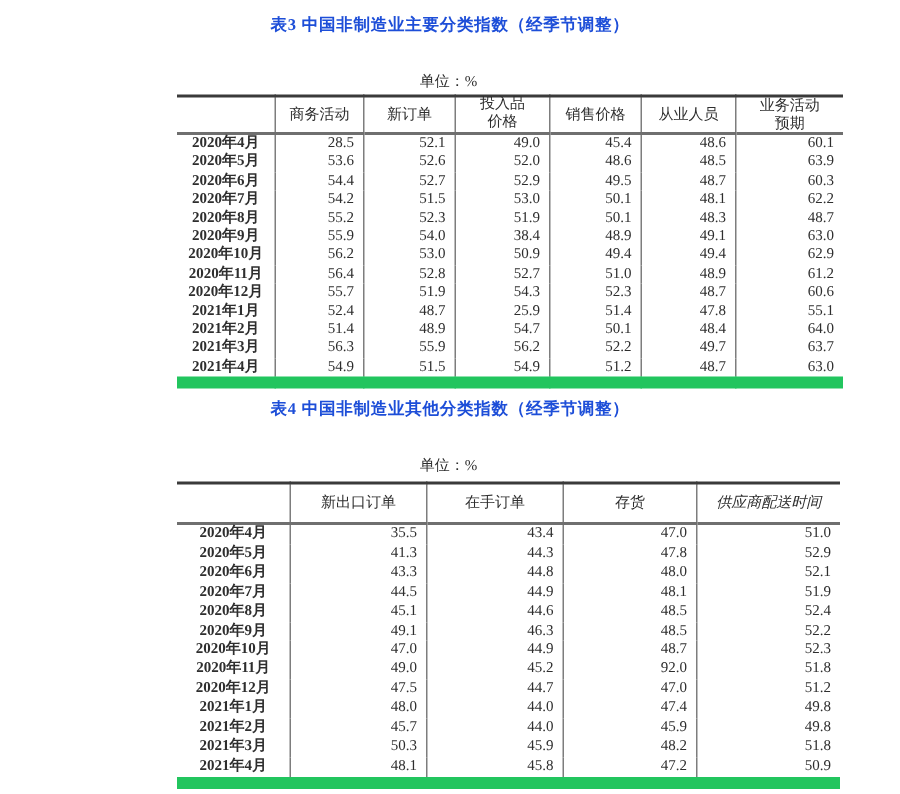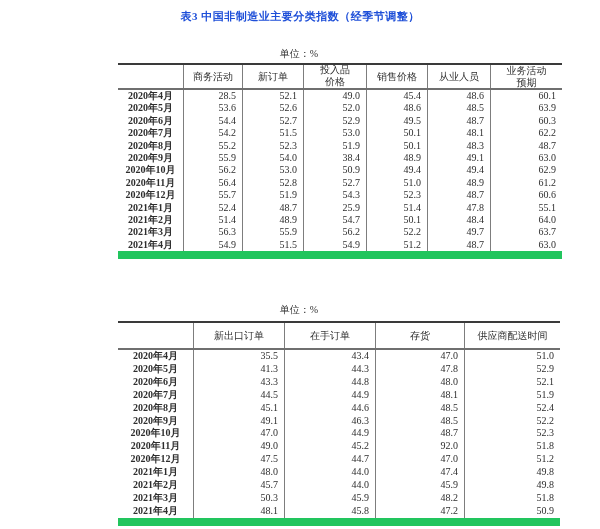--- a/index.html
+++ b/index.html
@@ -48,21 +48,21 @@
   .t3 th:nth-child(2){width:58px;}
   .t3 th:nth-child(3){width:60px;}
   .t3 th:nth-child(4){width:62px;font-family:Liberation Mono, monospace;}
   .t3 th:nth-child(5){width:60px;margin-top:32px;}
   .t3 th:nth-child(6){width:62px;}
   .t3 th:nth-child(7){width:71px;}
   .t4 th:nth-child(1){width:75px;}
   .t4 th:nth-child(2){width:90px;}
   .t4 th:nth-child(3){width:90px;}
   .t4 th:nth-child(4){width:88px;margin-top:30px;}
-  .t4 th:nth-child(5){width:95px;}
+  .t4 th:nth-child(5){width:95px;font-style:italic;}
 </style>
 </head>
 <body>
 
 <div class="doc">
 
   <div id="title3" class="tbl-title">表3  中国非制造业主要分类指数（经季节调整）</div>
 
   <div id="unit3" class="unit">单位：%</div>
 
@@ -194,20 +194,21 @@
           <td class="num">54.9</td>
           <td class="num">51.5</td>
           <td class="num">54.9</td>
           <td class="num">51.2</td>
           <td class="num">48.7</td>
           <td class="num">63.0</td>
         </tr>
       </tbody>
     </table>
 
+  <div id="title4" class="tbl-title">表4  中国非制造业其他分类指数（经季节调整）</div>
 
   <div id="unit4" class="unit">单位：%</div>
 
   <table id="table4" class="t4">
       <thead>
         <tr>
           <th></th>
           <th>新出口订单</th>
           <th>在手订单</th>
           <th>存货</th>

